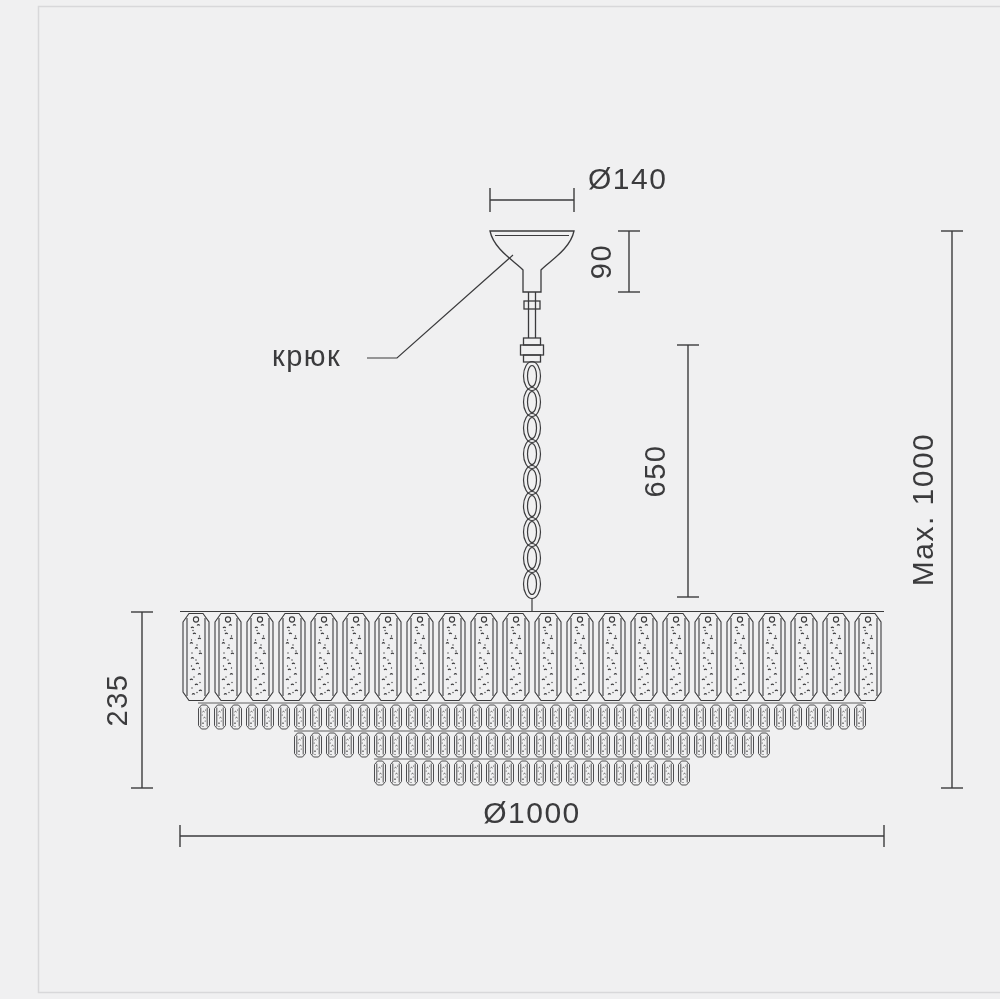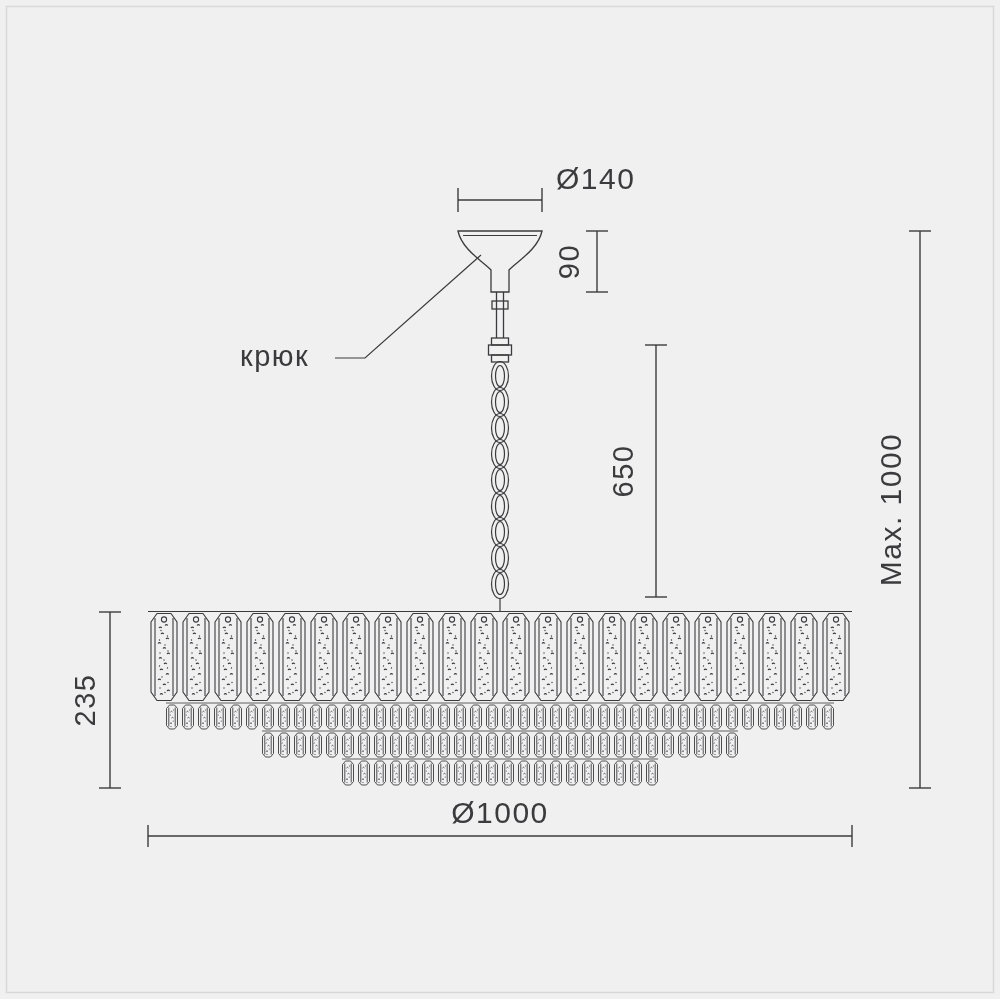--- a/index.html
+++ b/index.html
@@ -2,21 +2,21 @@
 <html><head>
 <meta charset="utf-8">
 <style>
   html,body{margin:0;padding:0;}
   body{
     width:1000px;height:999px;
     background:#f0f0f1;
     font-family:"Liberation Sans", sans-serif;
     overflow:hidden;
   }
-  .stage{position:relative;width:795px;height:999px;}
+  .stage{position:relative;width:795px;height:999px;padding-left:32px;}
   svg{display:block;}
   text{
     font-family:"Liberation Sans", sans-serif;
     letter-spacing:1.5px;
   }
   .dim-label{font-size:30px;font-weight:400;}
   .dim-label-small{font-size:29px;font-weight:400;}
 </style>
 </head>
 <body>

